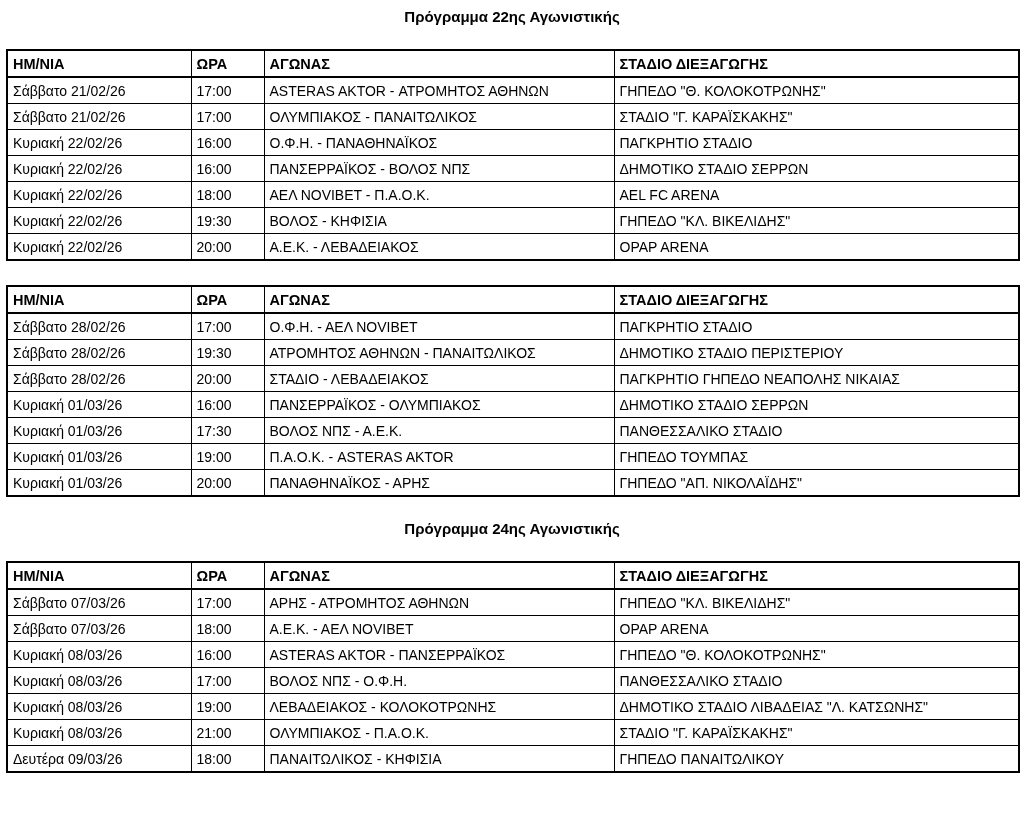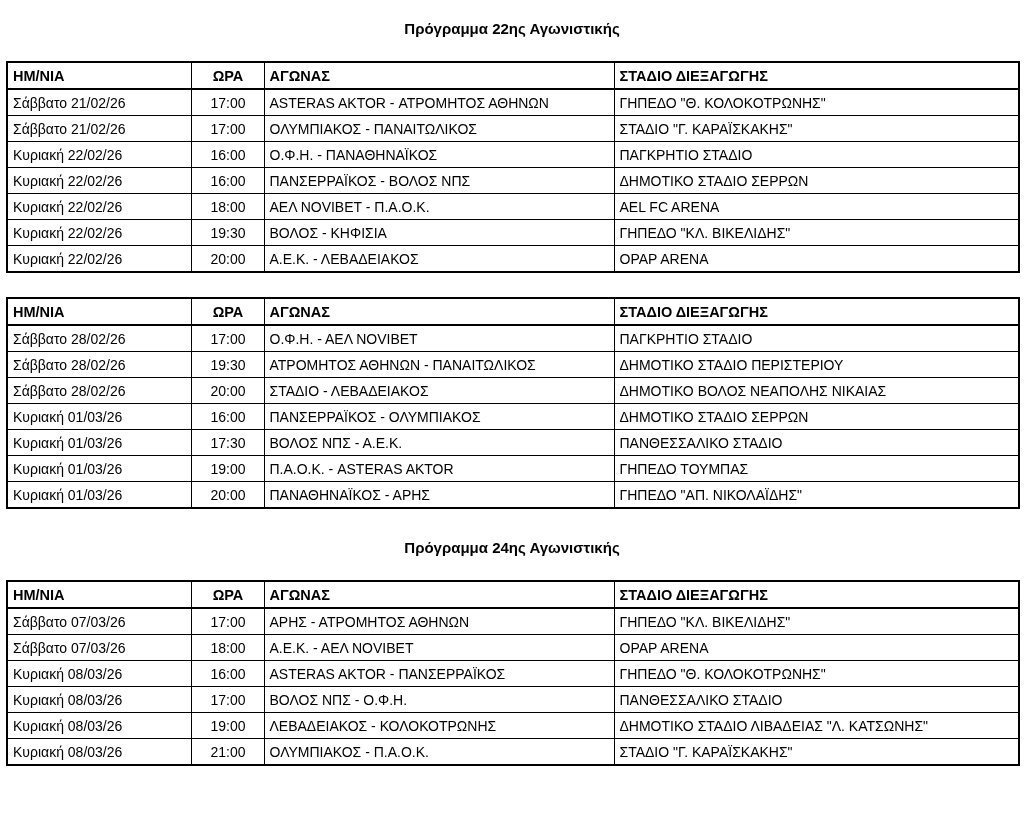--- a/index.html
+++ b/index.html
@@ -17,23 +17,23 @@
     background: #ffffff;
     overflow: hidden;
   }
   .section-title {
     text-align: center;
     font-weight: bold;
     font-size: 15px;
     line-height: 17px;
     margin: 0;
   }
-  .title-22 { margin-top: 16px; }
+  .title-22 { margin-top: 4px; }
   .title-23 { margin-top: 31px; }
-  .title-24 { margin-top: 30px; }
+  .title-24 { margin-top: 23px; }
   table.schedule {
     border-collapse: collapse;
     table-layout: fixed;
     width: 1012px;
     margin-top: 24px;
     border: 2px solid #000000;
   }
   table.schedule col.c-date  { width: 184px; }
   table.schedule col.c-time  { width: 73px;  }
   table.schedule col.c-match { width: 350px; }
@@ -49,21 +49,20 @@
     vertical-align: middle;
   }
   table.schedule thead th {
     font-weight: bold;
     text-align: left;
     border-bottom: 2px solid #000000;
     font-size: 14.5px;
   }
   table.schedule th.col-time,
   table.schedule td.cell-time {
-    text-align: center;
   }
 </style>
 </head>
 <body>
 
 <div class="page">
 
   <div class="section-title title-22">Πρόγραμμα 22ης Αγωνιστικής</div>
   <table class="schedule">
     <colgroup>
@@ -151,21 +150,21 @@
         <tr>
           <td class="cell-date">Σάββατο 28/02/26</td>
           <td class="cell-time">19:30</td>
           <td class="cell-match">ΑΤΡΟΜΗΤΟΣ ΑΘΗΝΩΝ - ΠΑΝΑΙΤΩΛΙΚΟΣ</td>
           <td class="cell-venue">ΔΗΜΟΤΙΚΟ ΣΤΑΔΙΟ ΠΕΡΙΣΤΕΡΙΟΥ</td>
         </tr>
         <tr>
           <td class="cell-date">Σάββατο 28/02/26</td>
           <td class="cell-time">20:00</td>
           <td class="cell-match">ΣΤΑΔΙΟ - ΛΕΒΑΔΕΙΑΚΟΣ</td>
-          <td class="cell-venue">ΔΗΜΟΤΙΚΟ ΒΟΛΟΣ ΝΕΑΠΟΛΗΣ ΝΙΚΑΙΑΣ</td>
+          <td class="cell-venue">ΠΑΓΚΡΗΤΙΟ ΓΗΠΕΔΟ ΝΕΑΠΟΛΗΣ ΝΙΚΑΙΑΣ</td>
         </tr>
         <tr>
           <td class="cell-date">Κυριακή 01/03/26</td>
           <td class="cell-time">16:00</td>
           <td class="cell-match">ΠΑΝΣΕΡΡΑΪΚΟΣ - ΟΛΥΜΠΙΑΚΟΣ</td>
           <td class="cell-venue">ΔΗΜΟΤΙΚΟ ΣΤΑΔΙΟ ΣΕΡΡΩΝ</td>
         </tr>
         <tr>
           <td class="cell-date">Κυριακή 01/03/26</td>
           <td class="cell-time">17:30</td>
@@ -233,16 +232,22 @@
           <td class="cell-time">19:00</td>
           <td class="cell-match">ΛΕΒΑΔΕΙΑΚΟΣ - ΚΟΛΟΚΟΤΡΩΝΗΣ</td>
           <td class="cell-venue">ΔΗΜΟΤΙΚΟ ΣΤΑΔΙΟ ΛΙΒΑΔΕΙΑΣ "Λ. ΚΑΤΣΩΝΗΣ"</td>
         </tr>
         <tr>
           <td class="cell-date">Κυριακή 08/03/26</td>
           <td class="cell-time">21:00</td>
           <td class="cell-match">ΟΛΥΜΠΙΑΚΟΣ - Π.Α.Ο.Κ.</td>
           <td class="cell-venue">ΣΤΑΔΙΟ "Γ. ΚΑΡΑΪΣΚΑΚΗΣ"</td>
         </tr>
+        <tr>
+          <td class="cell-date">Δευτέρα 09/03/26</td>
+          <td class="cell-time">18:00</td>
+          <td class="cell-match">ΠΑΝΑΙΤΩΛΙΚΟΣ - ΚΗΦΙΣΙΑ</td>
+          <td class="cell-venue">ΓΗΠΕΔΟ ΠΑΝΑΙΤΩΛΙΚΟΥ</td>
+        </tr>
       </tbody>
   </table>
 
 </div>
 
 </body></html>

